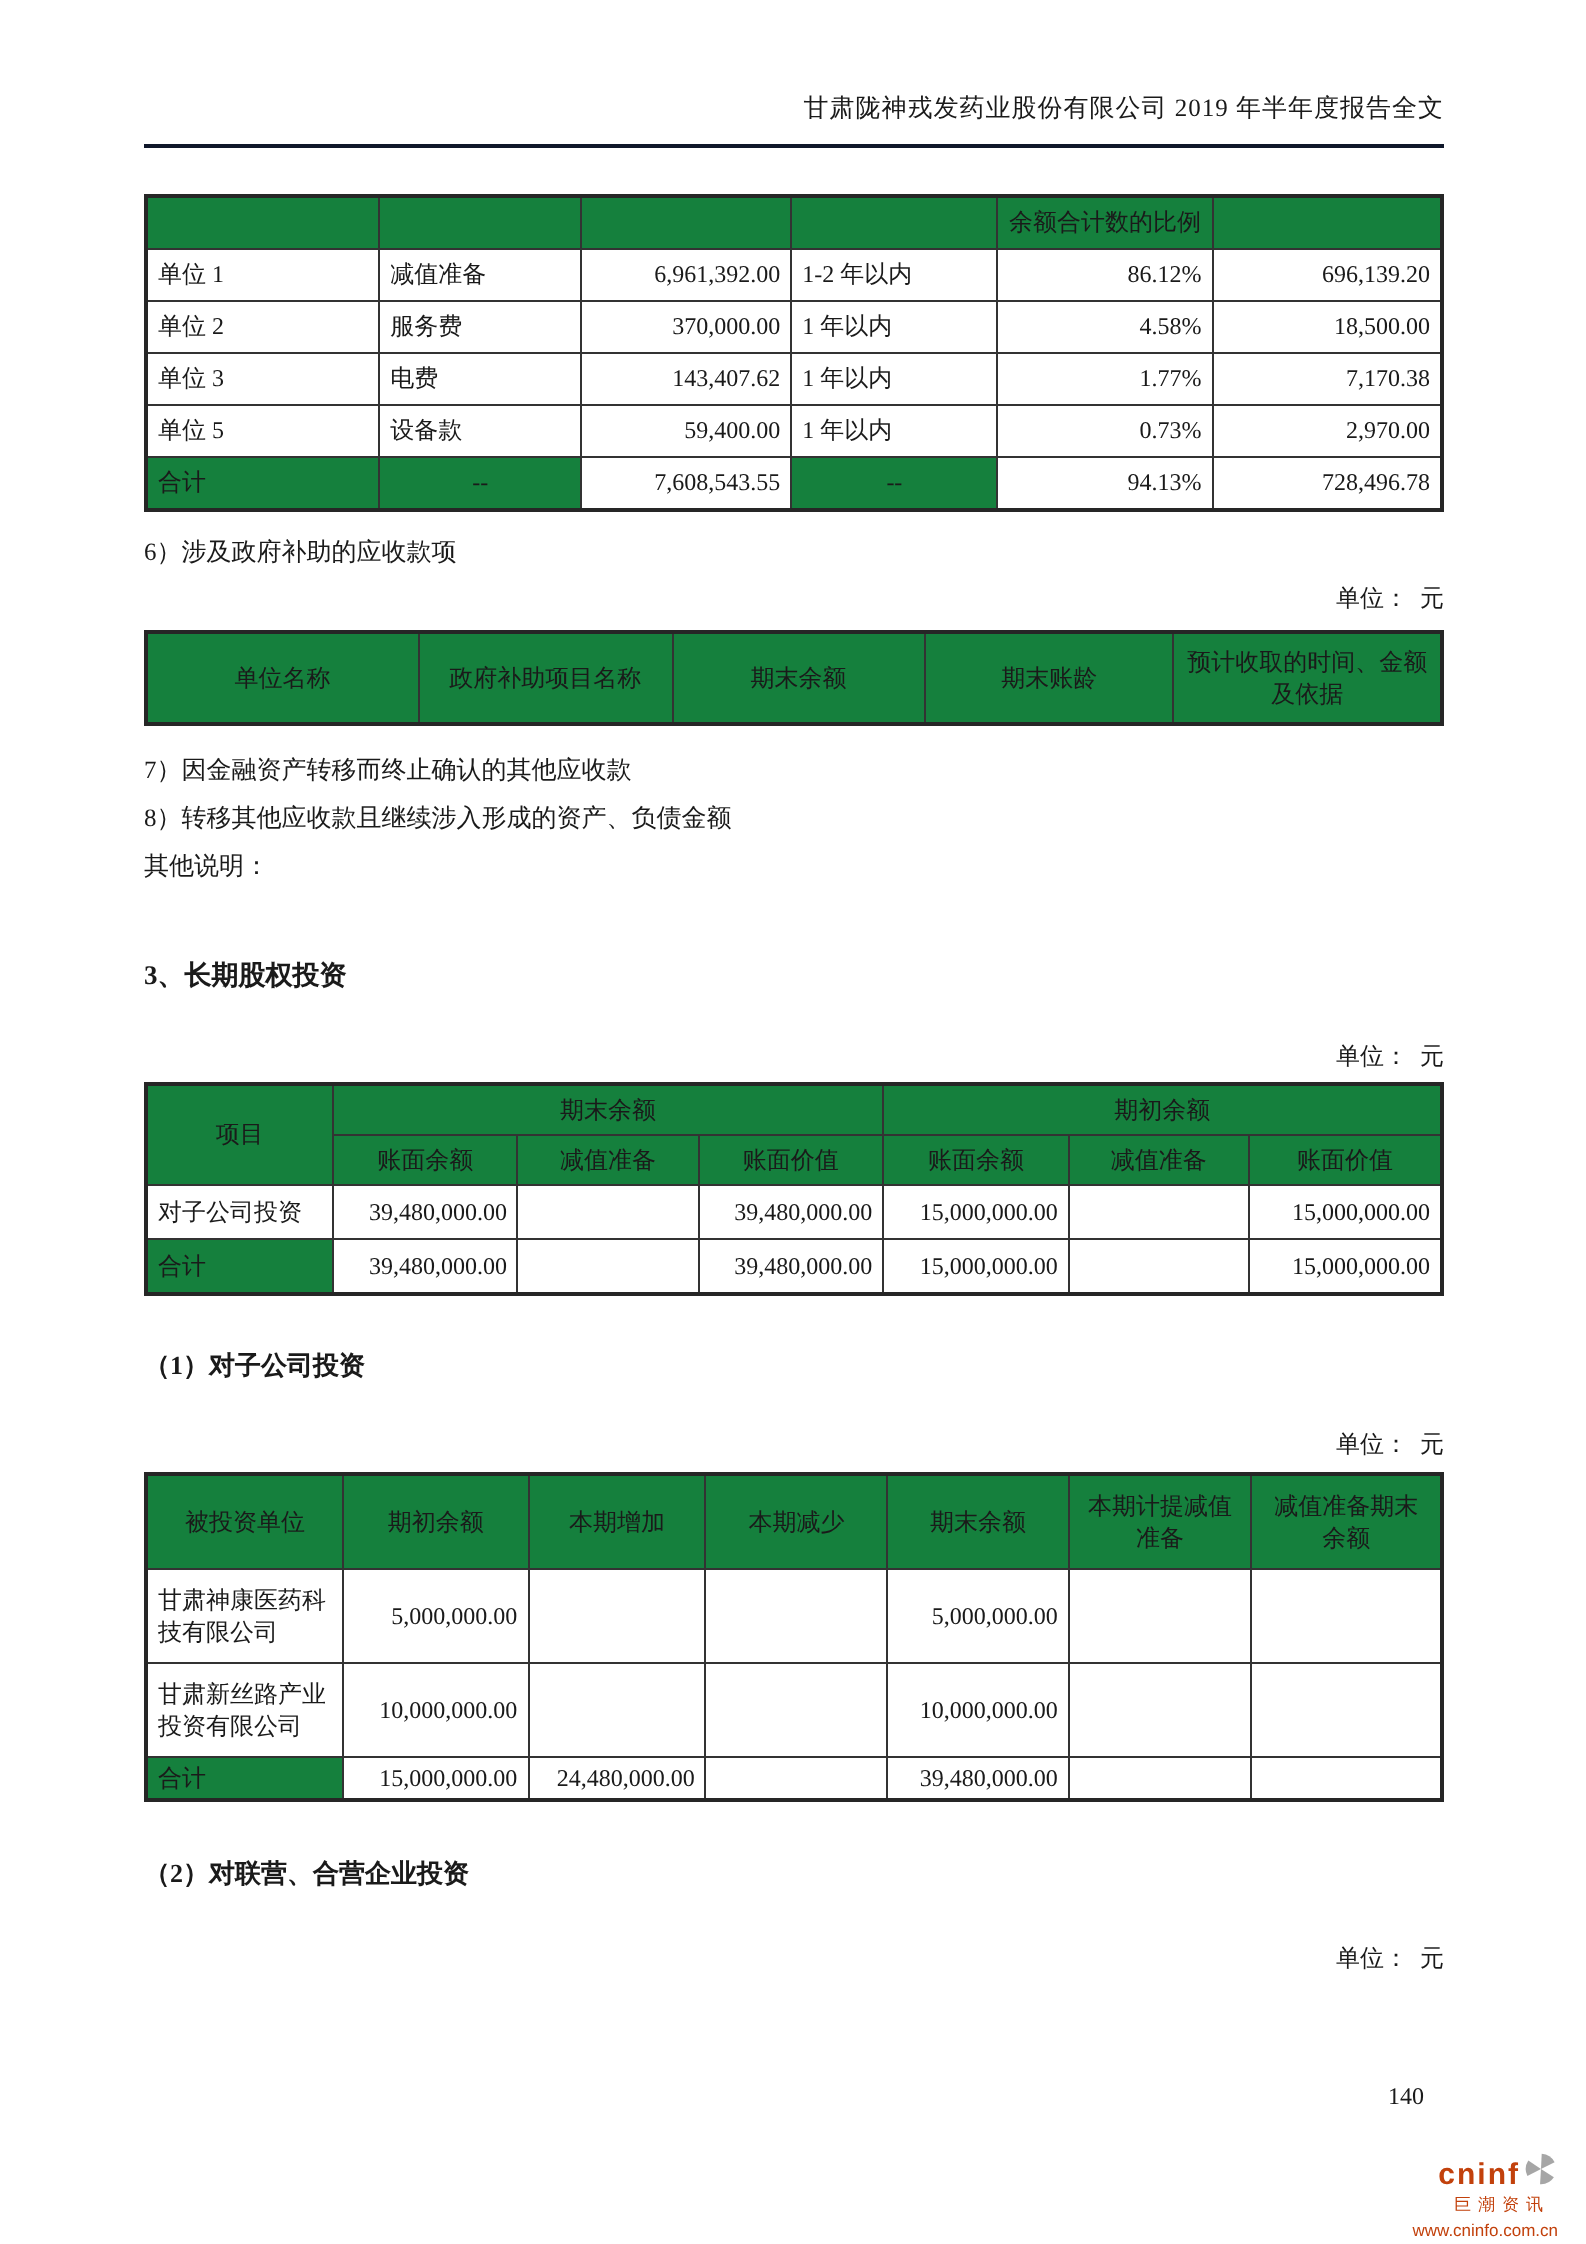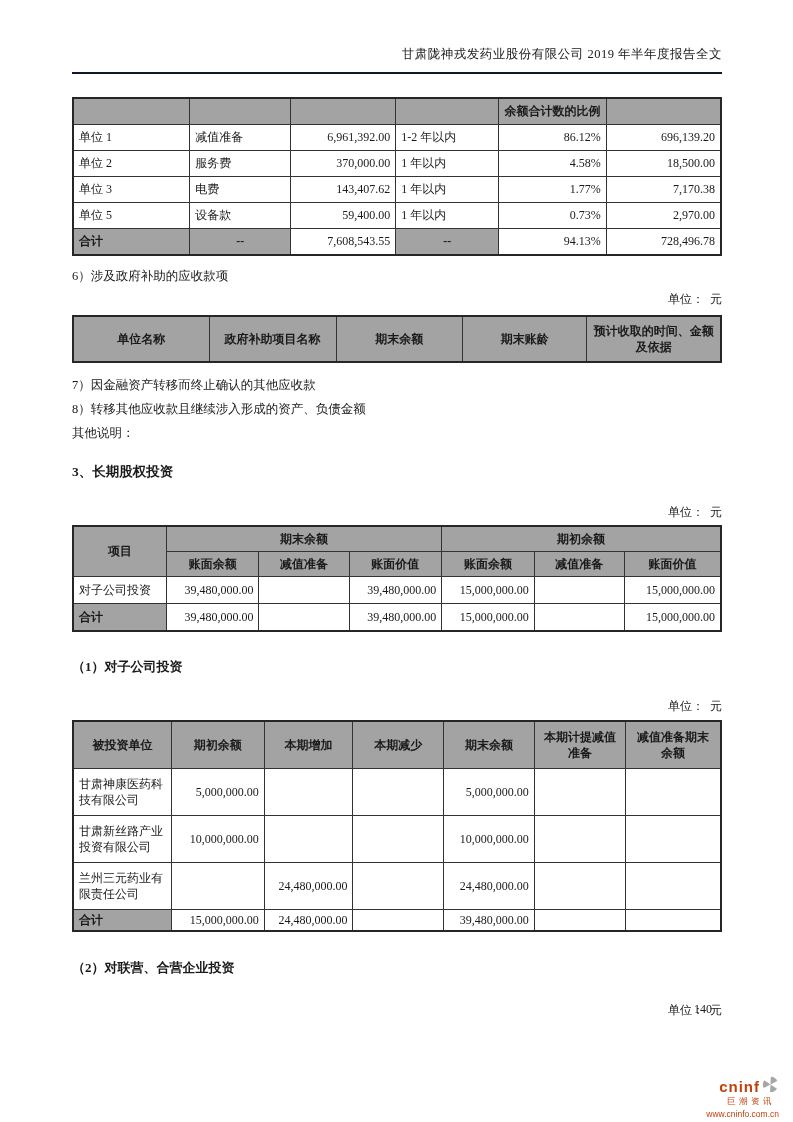--- a/index.html
+++ b/index.html
@@ -14,49 +14,49 @@
   .doc-header {
     text-align:right; font-size:12.5px; letter-spacing:0.5px;
     padding-bottom:9px; border-bottom:2px solid #0f172a;
   }
 
   table { width:100%; border-collapse:collapse; table-layout:fixed; border:2px solid #262626; }
   td {
     border:1px solid #333333; font-size:12px; padding:1px 5px;
     vertical-align:middle; overflow:hidden; line-height:1.35;
   }
-  .gray { background:#a3a3a3;font-weight:bold; }
+  .gray { background:#15803d; }
   .c { text-align:center; } .r { text-align:right; } .l { text-align:left; }
 
   .t1 { margin-top:23px; }
   .t1 td { height:23px; }
 
   .sec { font-size:12.5px; margin-top:12px; }
   .sec-mid { font-size:12.5px; margin-top:14px; }
   .sec-tight { font-size:12.5px; margin-top:7px; }
   .unit-label { text-align:right; font-size:12px; white-space:pre; margin-top:6px; }
   .u2 { margin-top:23px; } .u3 { margin-top:22px; } .u4 { margin-top:25px; }
 
   .t2 { margin-top:7px;padding-left:20px; }
   .t2 td { height:42px; }
 
-  .h-main { font-weight:bold; font-size:13.5px; margin-top:21px; }
+  .h-main { font-weight:bold; font-size:13.5px; margin-top:37px; }
   .h-sub  { font-weight:bold; font-size:13px; }
   .h31 { margin-top:26px; } .h32 { margin-top:27px; }
 
   .t3 { margin-top:4px; }
   .t3 .hrow td { height:22px; }
   .t3 .drow td { height:24px; }
 
   .t4 { margin-top:5px; }
   .t4 .hrow td { height:44px; }
   .t4 .drow td { height:44px; }
   .t4 .trow td { height:18px; }
 
-  .page-num { position:absolute; top:1002px; right:81px; font-size:12px; }
+  .page-num { position:absolute; top:1041px; right:81px; font-size:12px; }
 
   .logo { position:absolute; top:1076px; right:14px; width:88px; color:#c2410c; }
   .logo-row { display:flex; align-items:center; justify-content:flex-end; gap:2px; }
   .logo-brand { font-family:"Liberation Sans",sans-serif; font-weight:bold; font-size:15px; letter-spacing:1px; }
   .logo-cn { font-size:8.5px; letter-spacing:3.5px; text-align:right; margin-top:-1px; padding-right:4px; }
   .logo-url { font-family:"Liberation Sans",sans-serif; font-size:8.5px; text-align:right; margin-top:1px; white-space:nowrap; }
 </style>
 </head>
 <body>
 
@@ -231,29 +231,20 @@
         <td class="r">5,000,000.00</td>
         <td class="r"></td>
         <td class="r"></td>
       </tr>
       <tr class="drow">
         <td class="l">甘肃新丝路产业投资有限公司</td>
         <td class="r">10,000,000.00</td>
         <td class="r"></td>
         <td class="r"></td>
         <td class="r">10,000,000.00</td>
-        <td class="r"></td>
-        <td class="r"></td>
-      </tr>
-      <tr class="drow">
-        <td class="l">兰州三元药业有限责任公司</td>
-        <td class="r"></td>
-        <td class="r">24,480,000.00</td>
-        <td class="r"></td>
-        <td class="r">24,480,000.00</td>
         <td class="r"></td>
         <td class="r"></td>
       </tr>
       <tr class="trow">
         <td class="gray l">合计</td>
         <td class="r">15,000,000.00</td>
         <td class="r">24,480,000.00</td>
         <td class="r"></td>
         <td class="r">39,480,000.00</td>
         <td class="r"></td>

